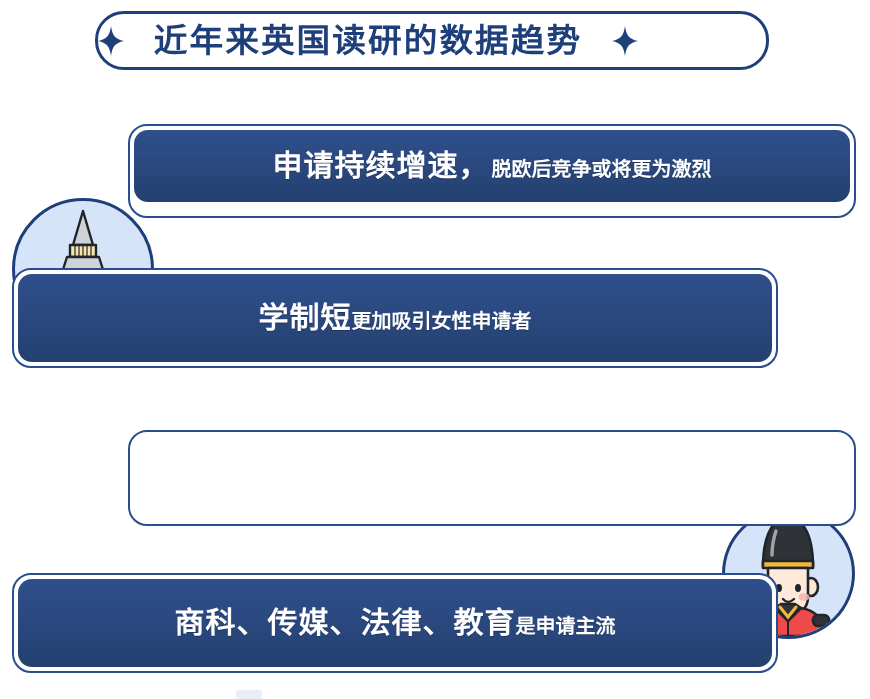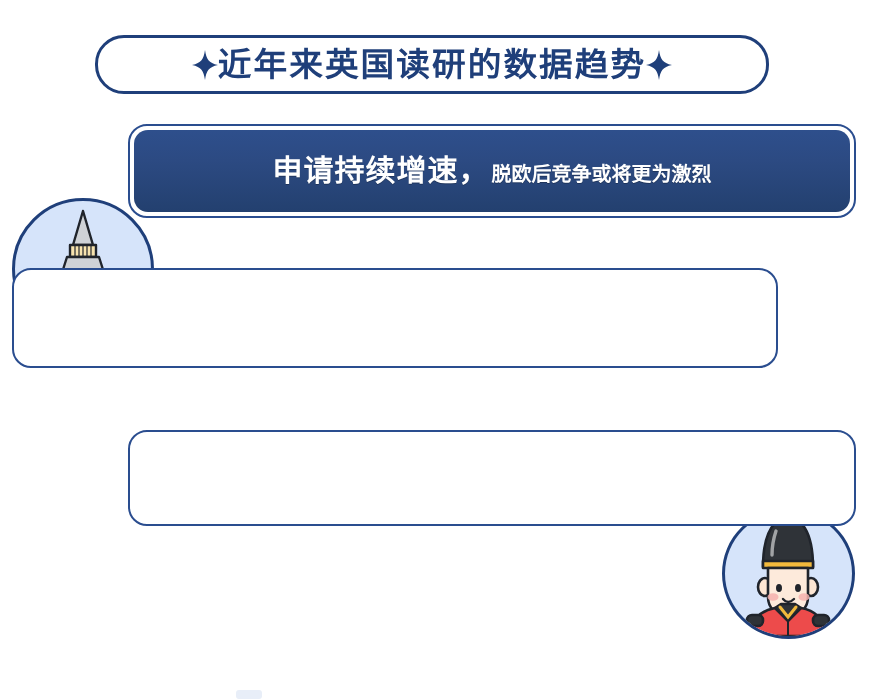--- a/index.html
+++ b/index.html
@@ -9,23 +9,22 @@
     background:#ffffff;
     font-family:"DejaVu Sans","Liberation Sans",sans-serif;
     overflow:hidden;position:relative;
   }
   .stage{position:relative;width:870px;height:699px;}
 
   
   .title-wrap{
     position:absolute;left:95px;top:11px;width:674px;height:59px;
     border:3px solid #1f3f7a;border-radius:29px;background:#ffffff;
-    display:flex;align-items:center;justify-content:center;gap:4px;
+    display:flex;align-items:center;justify-content:flex-start;gap:34px;
     box-sizing:border-box;
-    margin-top:24px;
   }
   .sparkle{width:26px;height:30px;flex:0 0 auto;display:block;}
   .title-text{
     font-size:33px;font-weight:bold;color:#1f3f7a;
     letter-spacing:2px;line-height:1;white-space:nowrap;
     transform:scaleX(1.02);
   }
 
   
   .row{position:absolute;left:0;width:870px;}
@@ -52,21 +51,21 @@
     width:100%;text-align:center;color:#ffffff;
     line-height:1;white-space:nowrap;
     text-shadow:0 1px 0 rgba(0,0,0,.25);
   }
   .t-big{font-size:30px;font-weight:600;letter-spacing:1px;}
   .t-small{font-size:20px;font-weight:600;letter-spacing:0px;}
   .t-comma{font-size:30px;font-weight:600;letter-spacing:3px;}
 
   
   .row-1 .bar-outer{left:128px;top:26px;width:728px;height:94px;}
-  .row-1 .bar-inner{left:134px;top:32px;width:716px;height:82px;}
+  .row-1 .bar-inner{left:134px;top:32px;width:716px;height:72px;}
   .row-2 .bar-outer{left:12px;top:15px;width:766px;height:100px;}
   .row-2 .bar-inner{left:18px;top:21px;width:754px;height:88px;}
   .row-3 .bar-outer{left:128px;top:20px;width:728px;height:96px;}
   .row-3 .bar-inner{left:134px;top:26px;width:716px;height:84px;}
   .row-4 .bar-outer{left:12px;top:17px;width:766px;height:100px;}
   .row-4 .bar-inner{left:18px;top:23px;width:754px;height:88px;}
 
   
   .icon-circle{
     position:absolute;border-radius:50%;
@@ -156,20 +155,25 @@
         <g stroke="#20242b" stroke-width="2.6" stroke-linecap="round">
           <line x1="68" y1="113" x2="68" y2="102"></line>
           <line x1="68" y1="113" x2="78" y2="116"></line>
         </g>
       </svg>
     </div>
   </div>
 
   <div class="row row-2">
     <div class="bar-outer"></div>
+    <div class="bar-inner">
+      <div class="bar-text">
+        <span class="t-big">学制短</span><span class="t-small">更加吸引女性申请者</span>
+      </div>
+    </div>
 
     <div class="icon-circle white-ring ic-guard">
       <svg class="icon-svg" width="127" height="125" viewBox="0 0 127 125" aria-hidden="true">
         <g stroke="#20242b" stroke-width="2.6" stroke-linejoin="round" stroke-linecap="round">
 
           <path d="M38 56 C38 18 52 6 63 6 C74 6 88 18 88 56 Z" fill="#2f3338"></path>
 
           <rect x="38" y="50" width="50" height="7" fill="#f2b93c"></rect>
 
           <ellipse cx="40" cy="76" rx="7" ry="9" fill="#fde6d3"></ellipse>
@@ -200,15 +204,24 @@
         <path d="M51 20 Q47 32 47 44" fill="none" stroke="#ffffff" stroke-width="3.4" stroke-linecap="round" opacity=".55"></path>
       </svg>
     </div>
   </div>
 
   <div class="row row-3">
     <div class="bar-outer"></div>
 
   </div>
 
+  <div class="row row-4">
+    <div class="bar-outer"></div>
+    <div class="bar-inner">
+      <div class="bar-text">
+        <span class="t-big">商科、传媒、法律、教育</span><span class="t-small">是申请主流</span>
+      </div>
+    </div>
+
+  </div>
 
   <div class="bottom-stub"></div>
 </div>
 
 </body></html>

